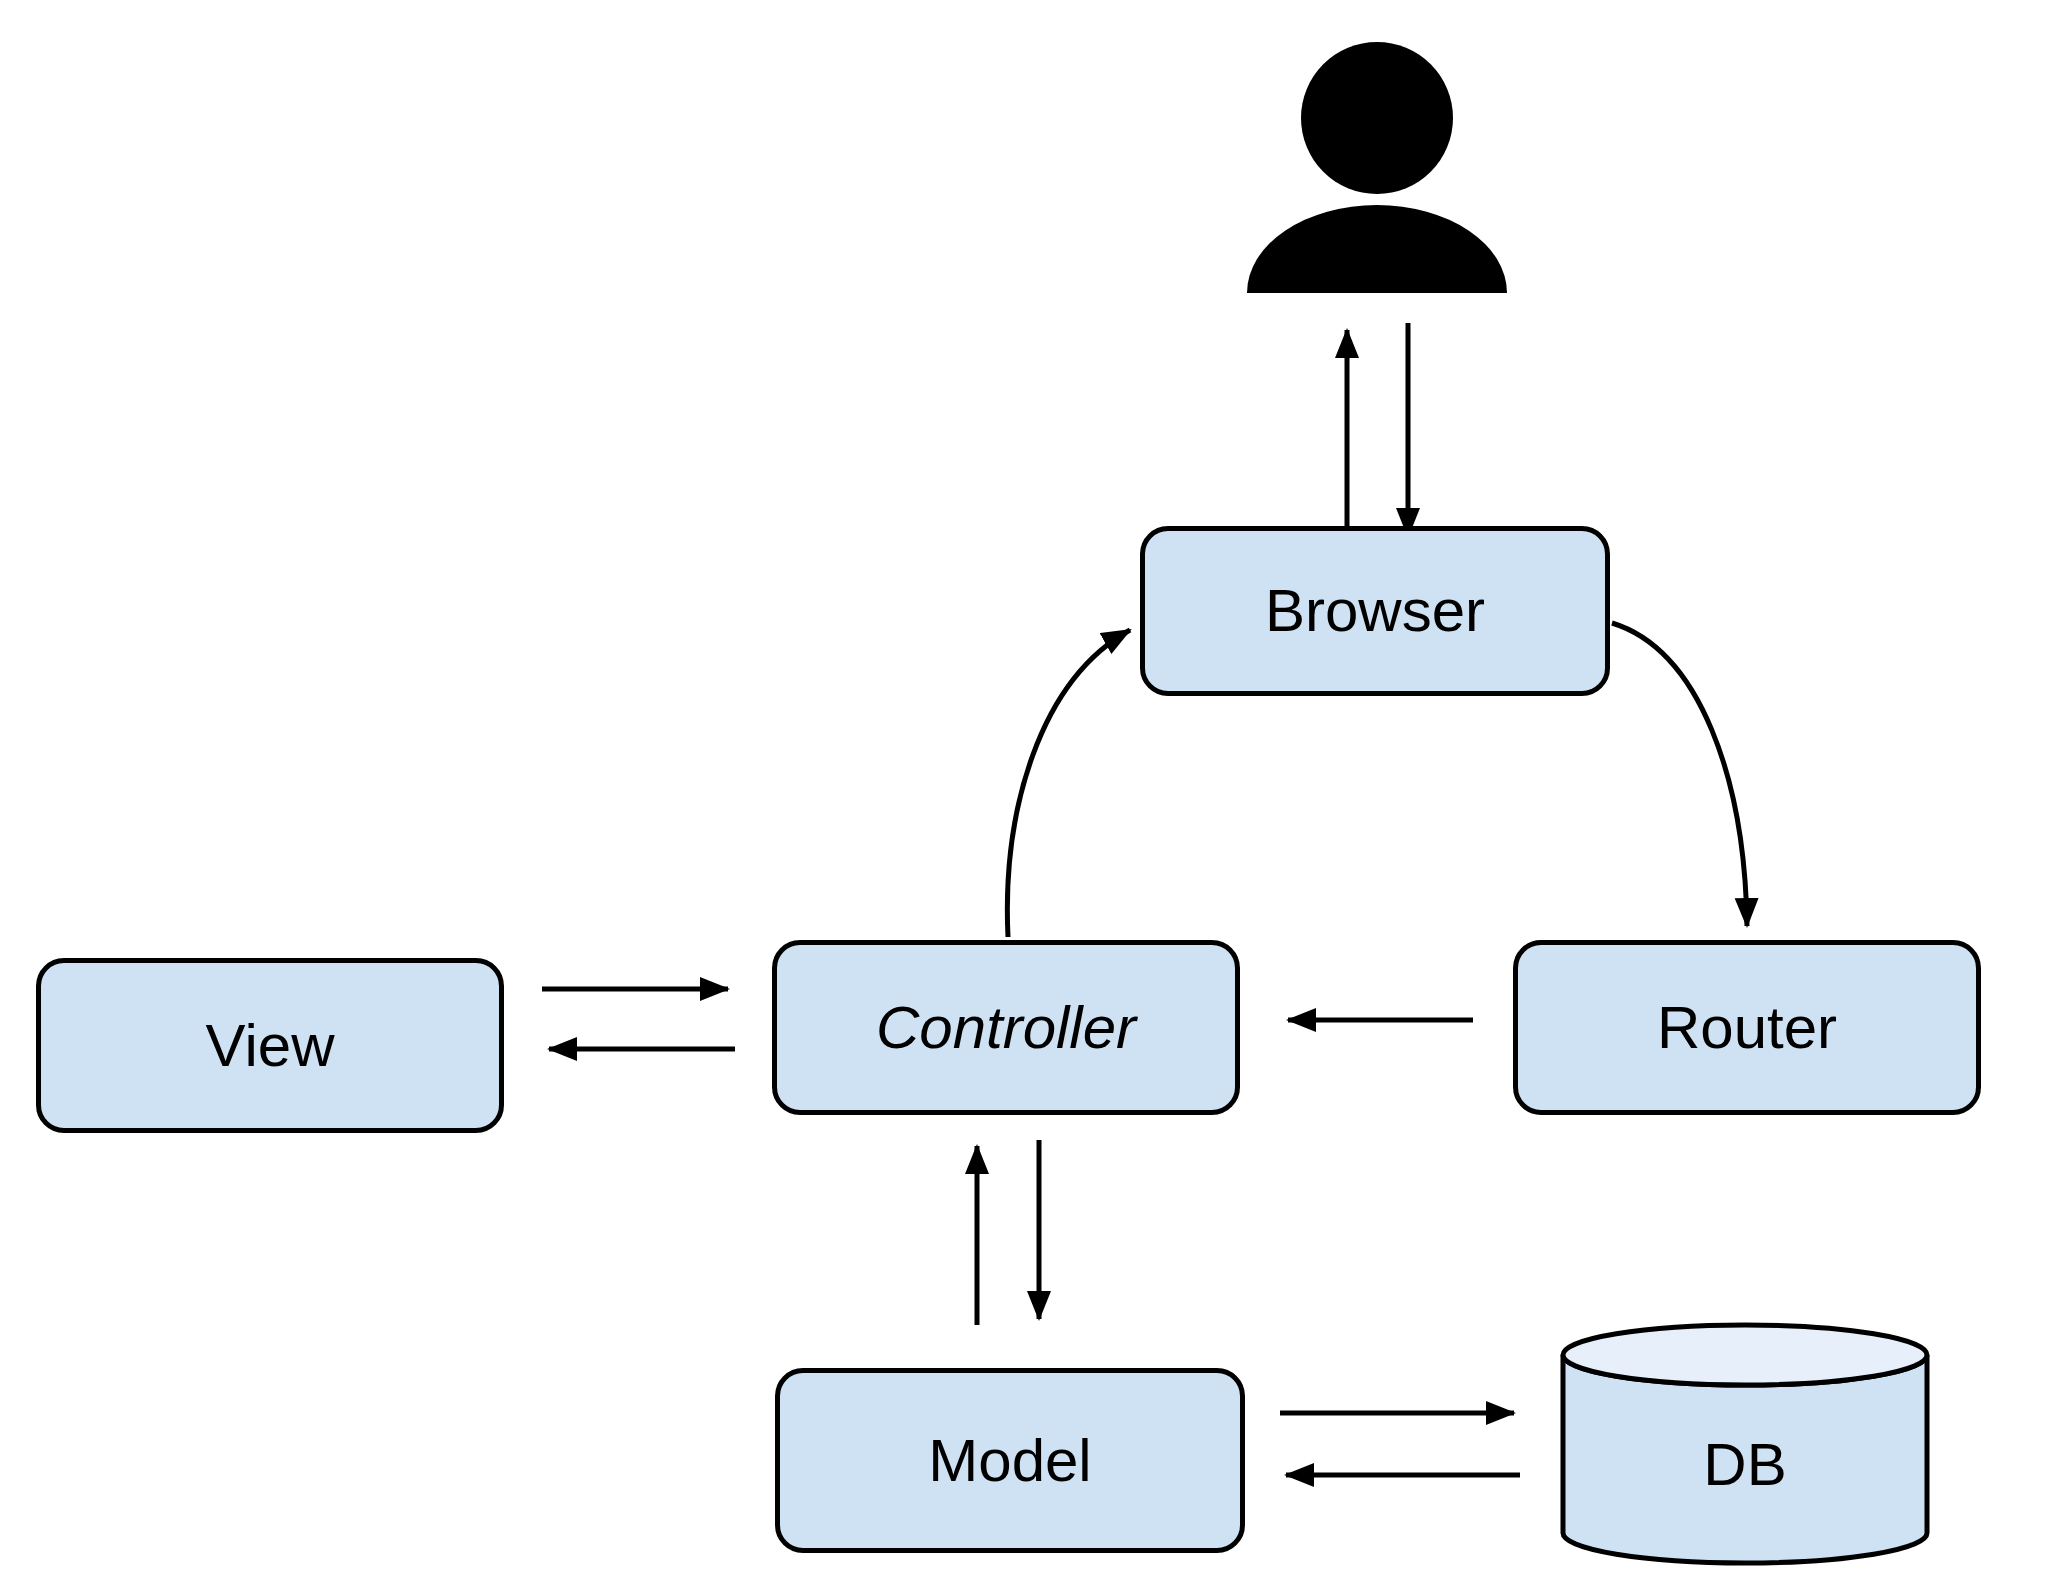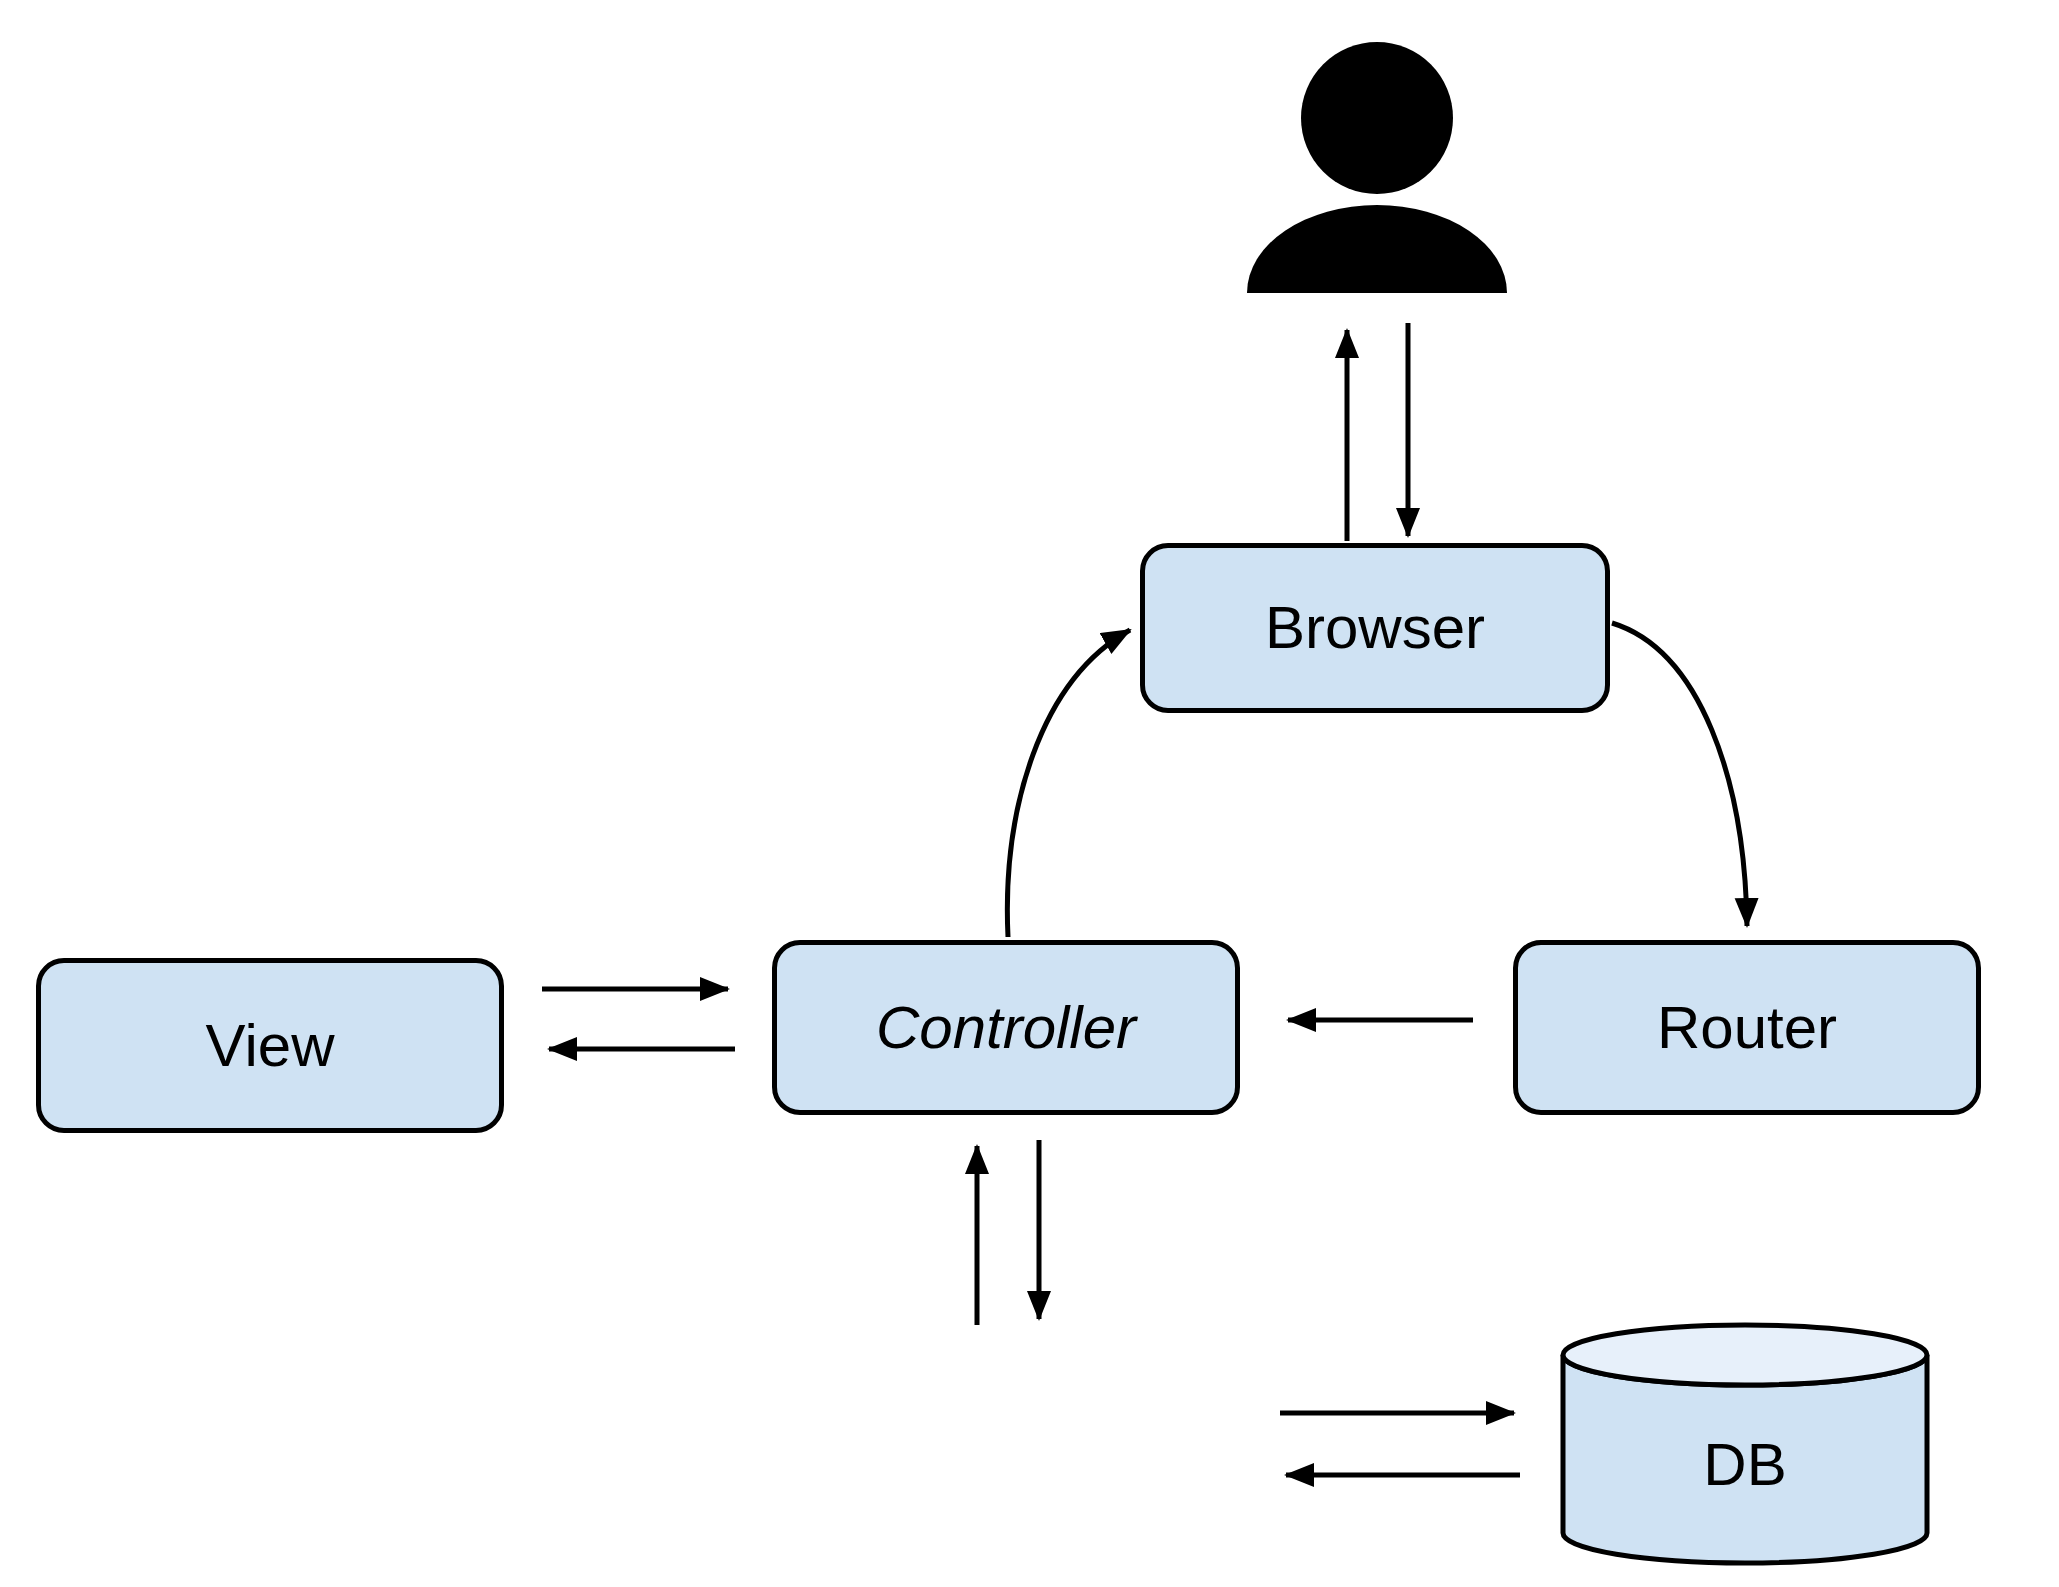--- a/index.html
+++ b/index.html
@@ -31,21 +31,21 @@
     display: flex;
     align-items: center;
     justify-content: center;
   }
   .node-label {
     font-size: 60px;
     color: #000000;
     line-height: 1;
     white-space: nowrap;
   }
-  .node-browser    { left: 1140px; top: 543px;  width: 470px; height: 170px; }
+  .node-browser    { left: 1140px; top: 526px;  width: 470px; height: 170px; }
   .node-view       { left: 36px;   top: 940px;  width: 468px; height: 175px; margin-top: 18px; }
   .node-controller { left: 772px;  top: 940px;  width: 468px; height: 175px; font-style: italic; }
   .node-router     { left: 1513px; top: 940px;  width: 468px; height: 175px; }
   .node-model      { left: 775px;  top: 1368px; width: 470px; height: 185px; }
   .db-label-wrap {
     position: absolute;
     left: 1563px;
     top: 1390px;
     width: 364px;
     height: 150px;
@@ -104,18 +104,21 @@
   </div>
 
   <div class="node node-controller">
     <span class="node-label">Controller</span>
   </div>
 
   <div class="node node-router">
     <span class="node-label">Router</span>
   </div>
 
+  <div class="node node-model">
+    <span class="node-label">Model</span>
+  </div>
 
   <div class="db-label-wrap">
     <span class="node-label">DB</span>
   </div>
 
 </div>
 
 </body></html>

